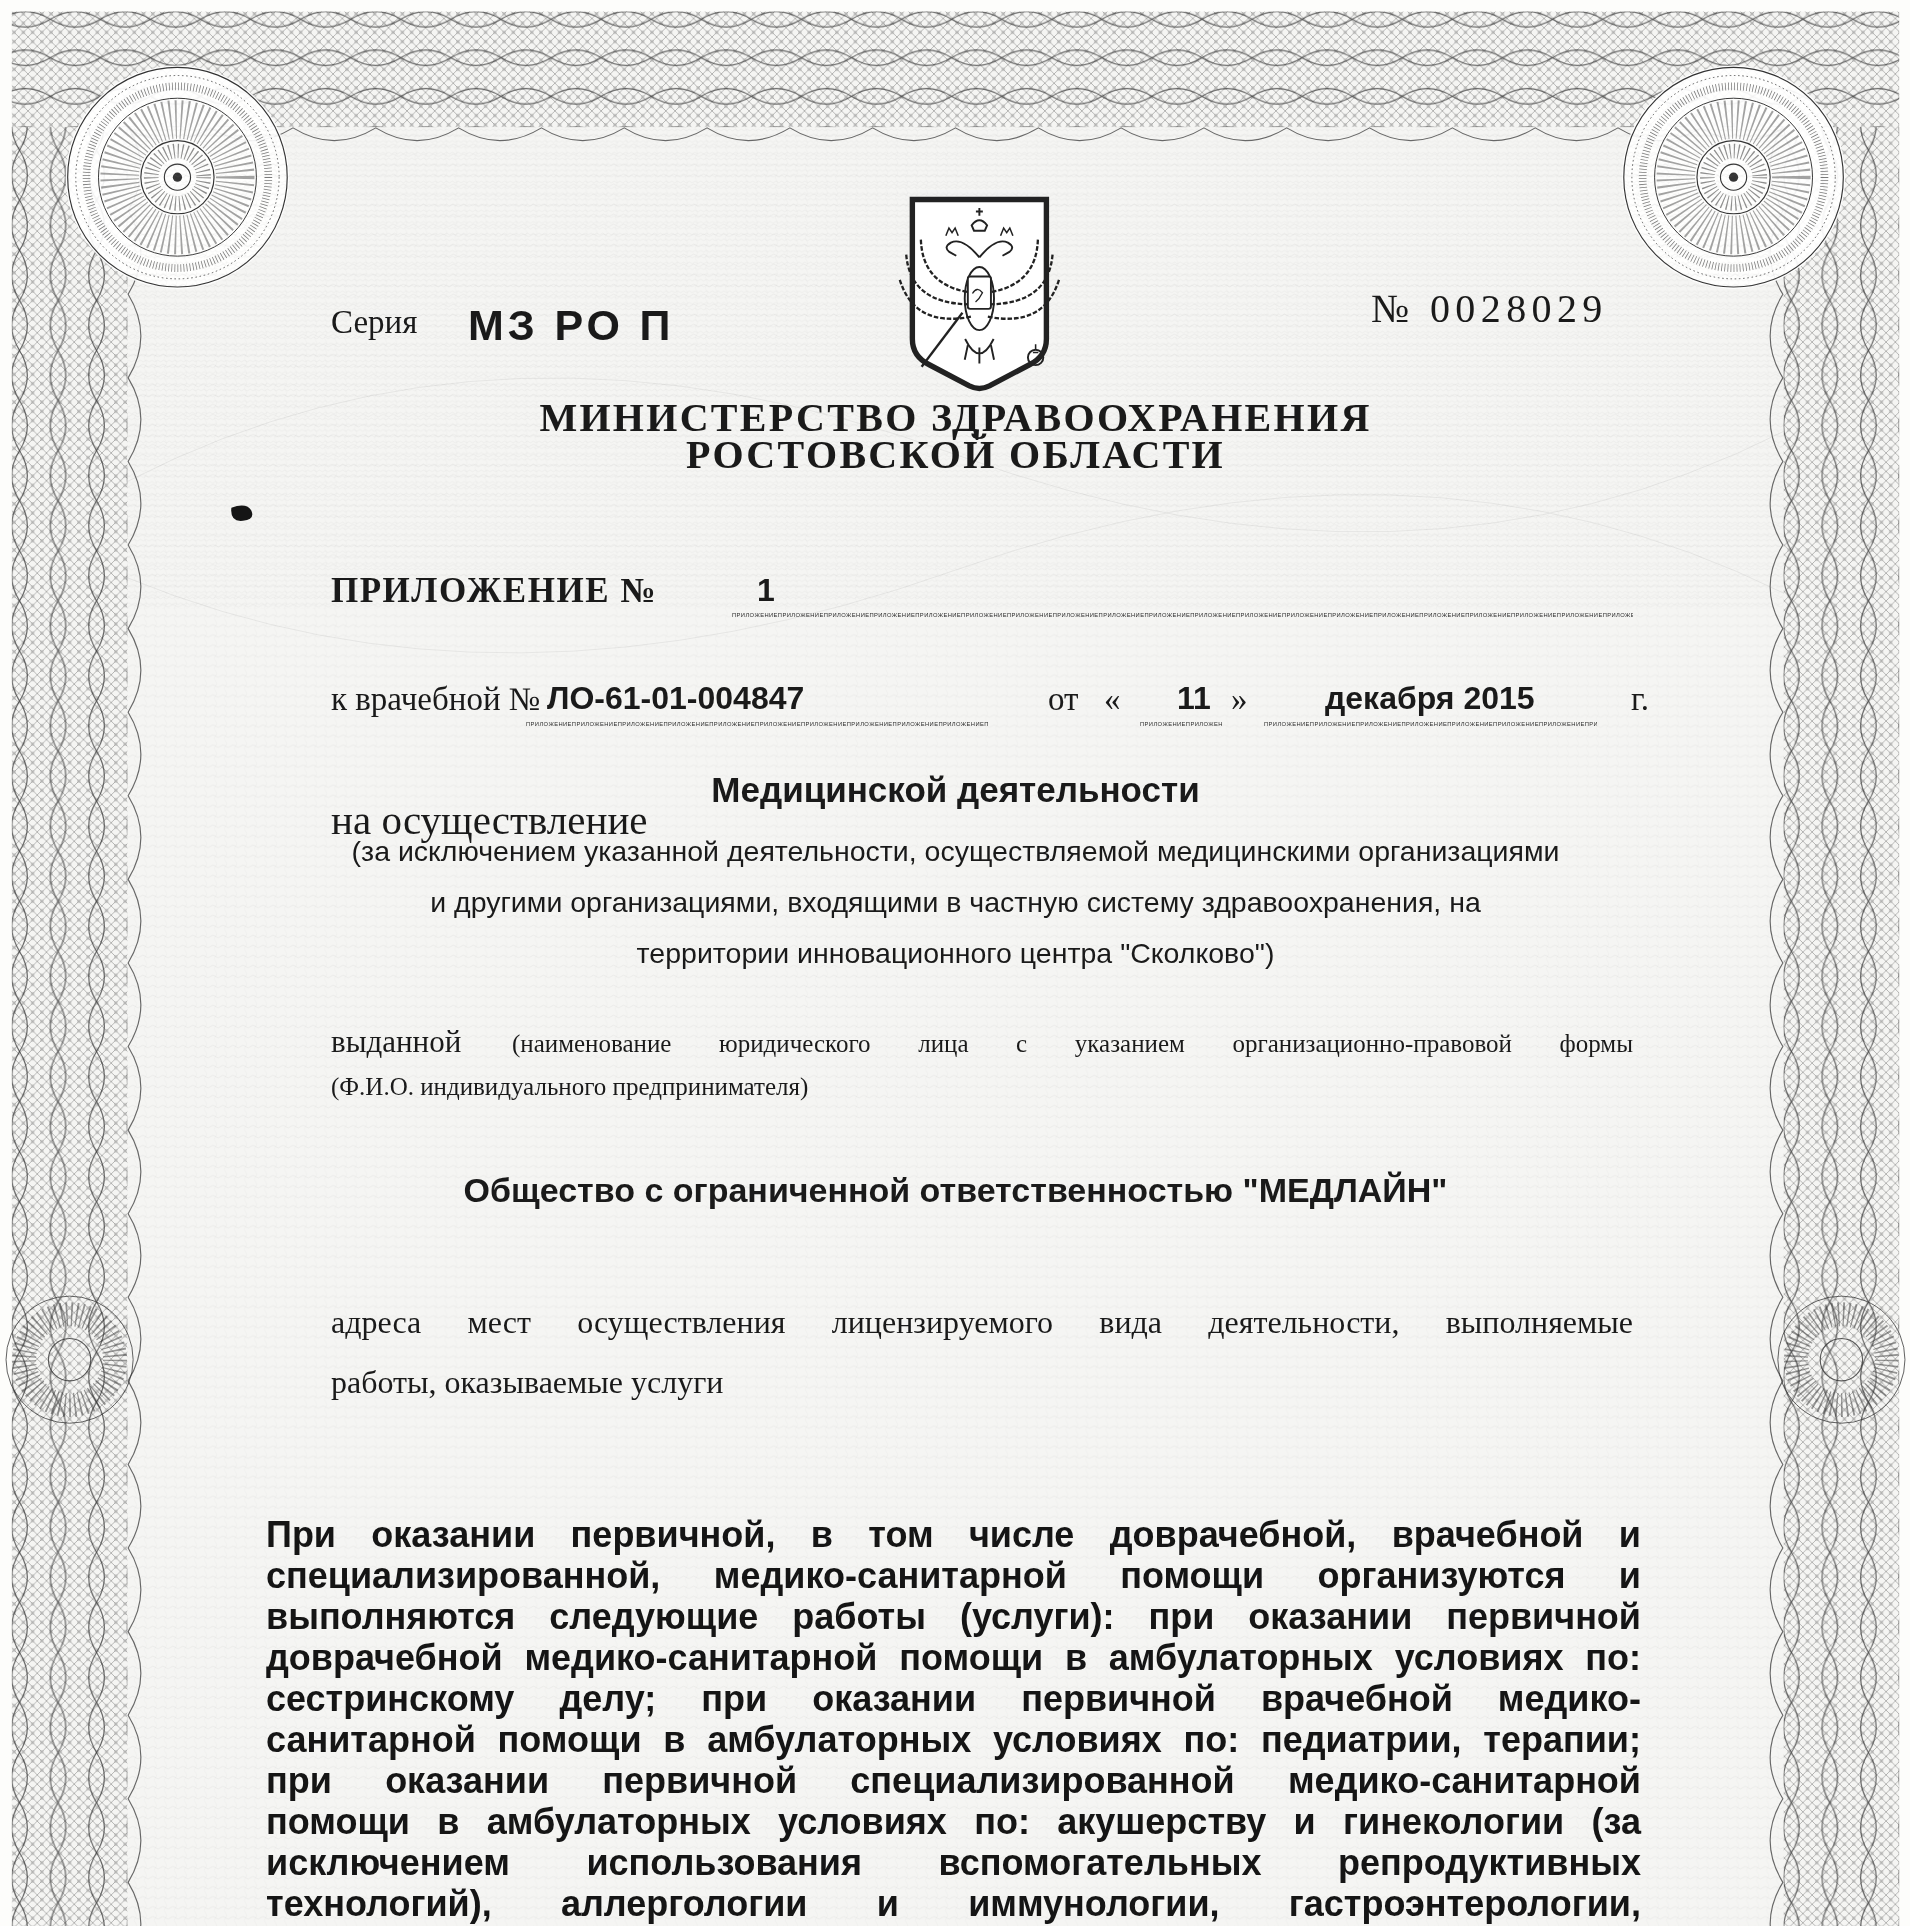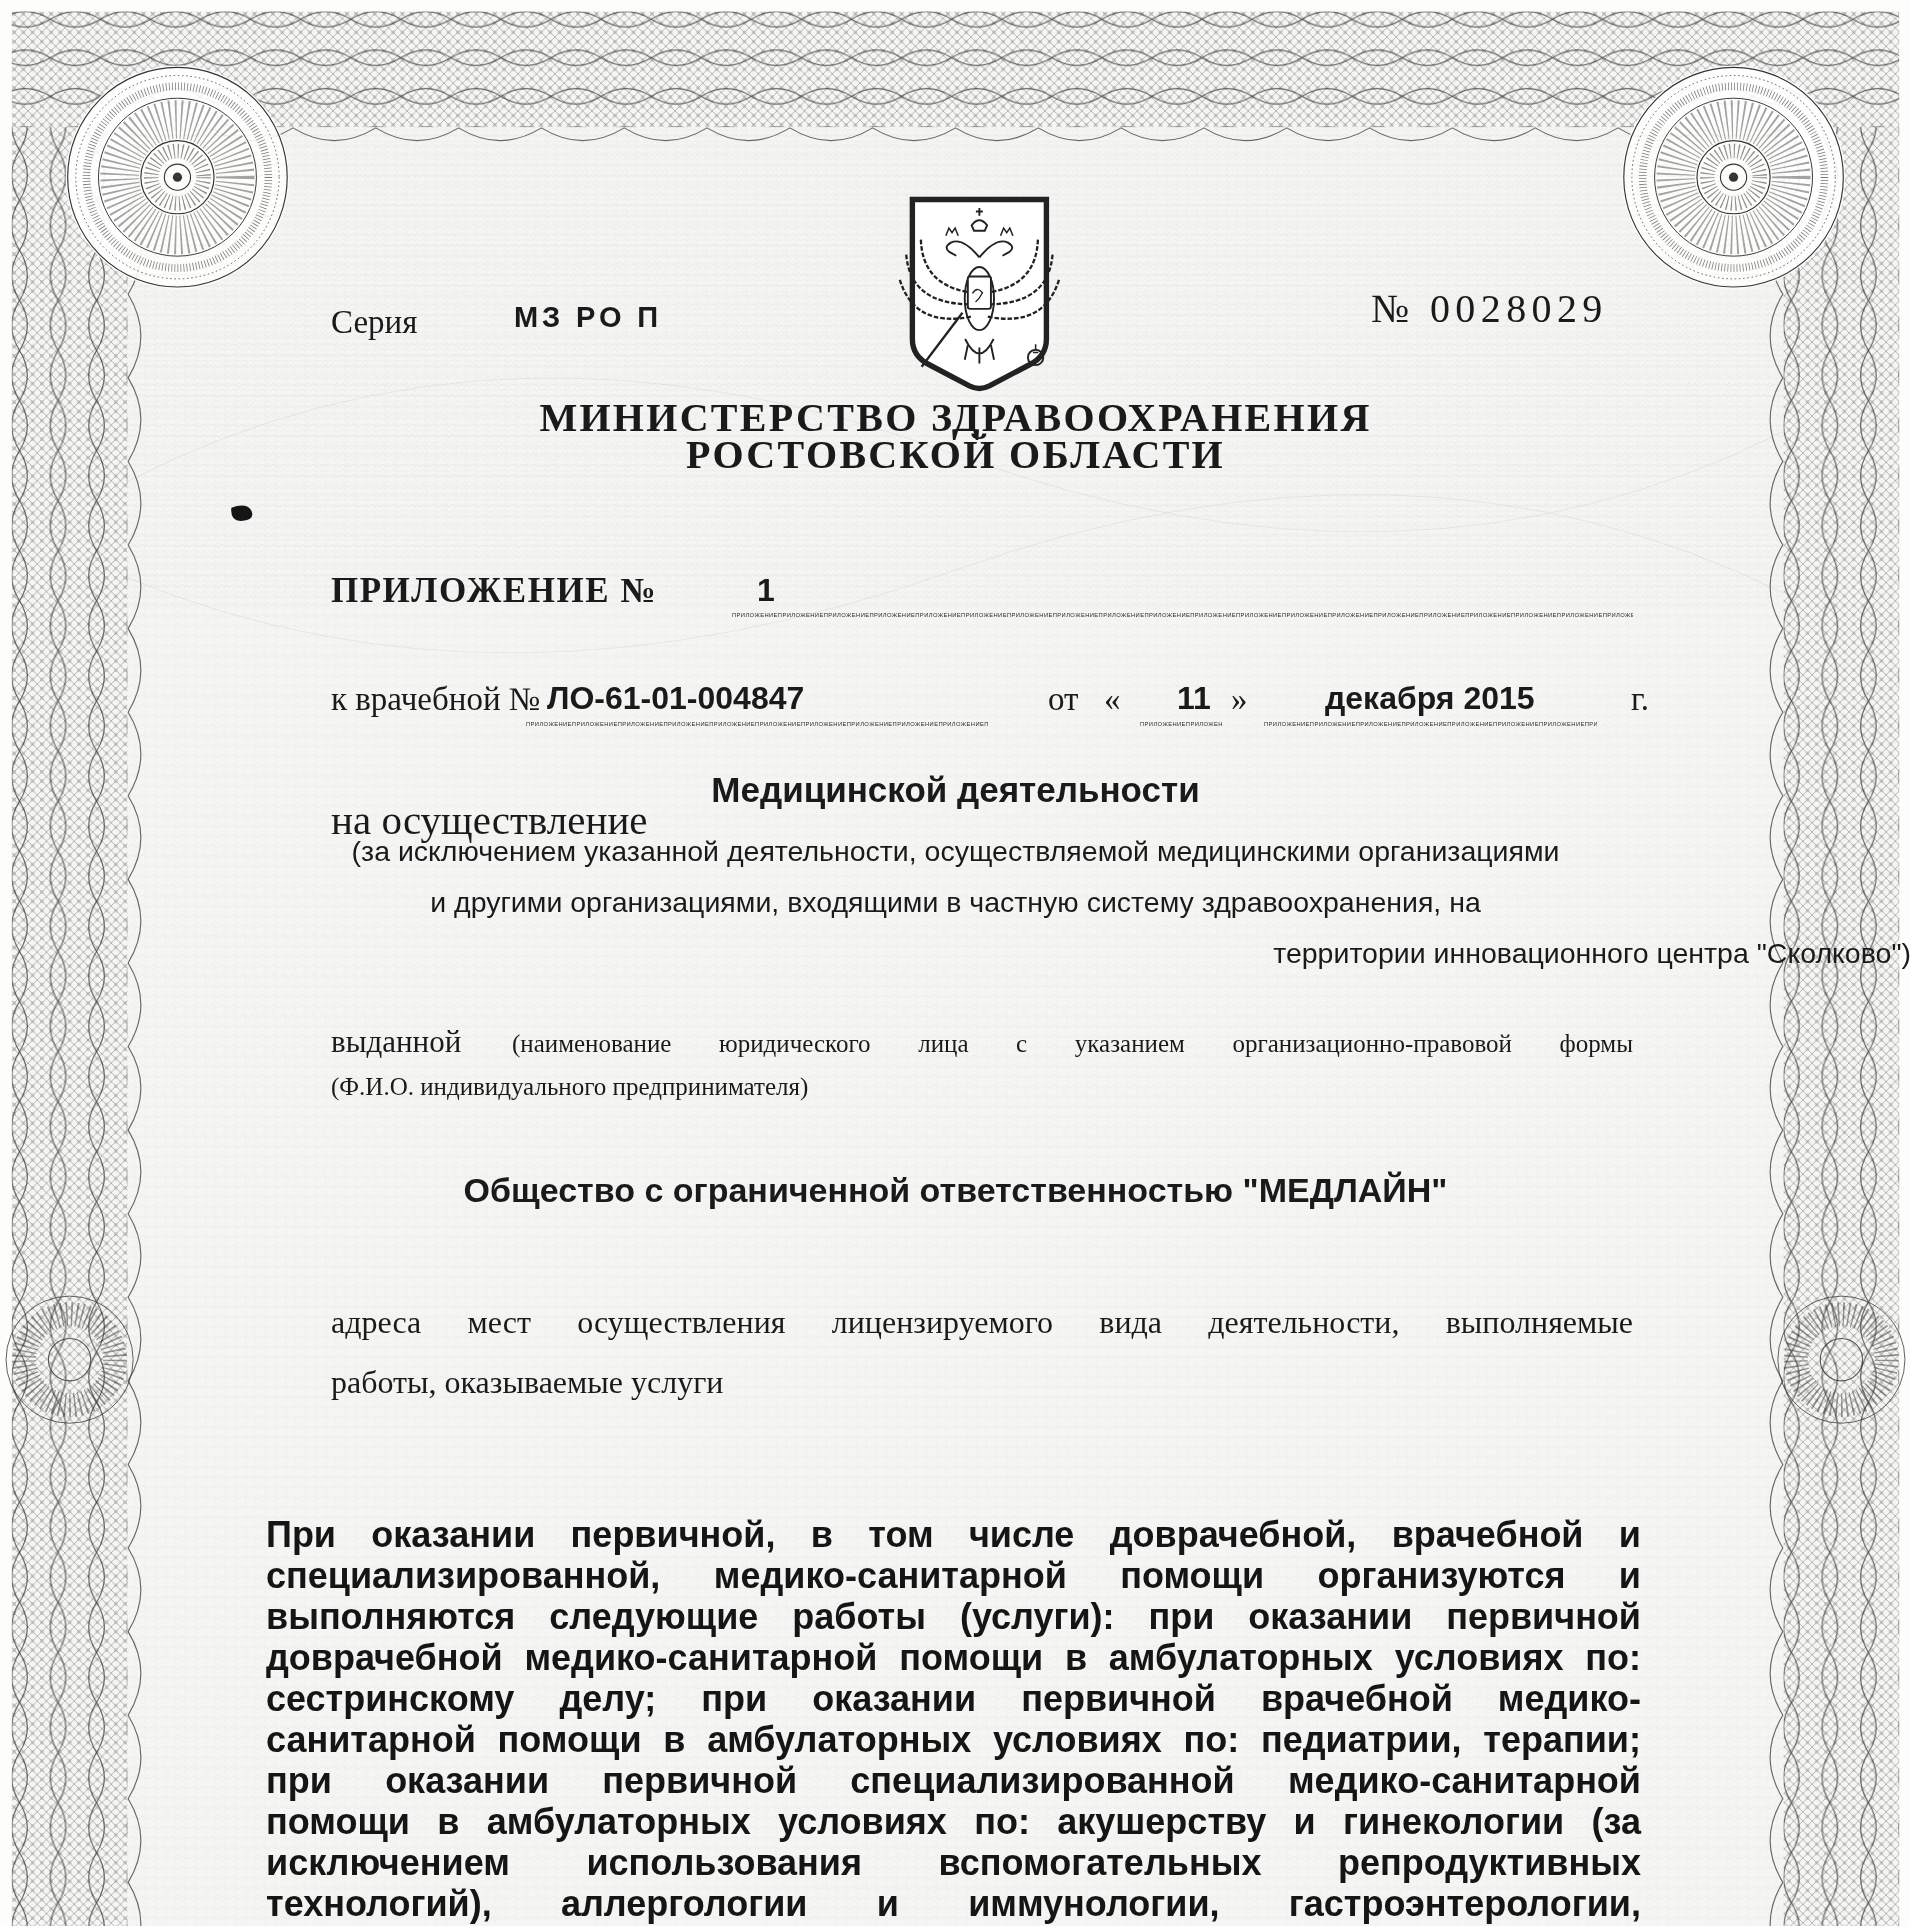--- a/index.html
+++ b/index.html
@@ -122,21 +122,21 @@
       <path d="M2512,896 l-8,38 M2542,902 v42 M2572,896 l8,38" stroke-width="5"></path>
       <rect x="2512" y="718" width="60" height="84" rx="6" stroke-width="5" fill="#fff"></rect>
       <path d="M2524,762 q12,-20 26,-2 q-8,16 -18,24" stroke-width="3.5"></path>
       <path d="M2498,812 L2392,952" stroke-width="6"></path>
       <circle cx="2688" cy="928" r="20" stroke-width="5"></circle>
       <path d="M2688,908 v-14 M2681,915 h14" stroke-width="4"></path>
     </g>
   </svg>
 
   <div class="abs serif" style="left:331px;top:304px;font-size:33px;">Серия</div>
-  <div class="abs sans b" style="left:468px;top:301px;font-size:29px;letter-spacing:3.9px;margin-left:46px;">МЗ РО П</div>
+  <div class="abs sans b" style="left:468px;top:301px;font-size:43px;letter-spacing:3.9px;">МЗ РО П</div>
   <div class="abs serif" style="left:1371px;top:285px;font-size:40px;letter-spacing:5.4px;">№ 0028029</div>
 
   <div class="abs serif b ctr" style="top:382px;font-size:40px;letter-spacing:2.3px;margin-top:12px;">МИНИСТЕРСТВО ЗДРАВООХРАНЕНИЯ</div>
   <div class="abs serif b ctr" style="top:431px;font-size:40px;letter-spacing:2.3px;">РОСТОВСКОЙ ОБЛАСТИ</div>
 
   <div class="abs serif b" style="left:331px;top:571px;font-size:35px;letter-spacing:1.5px;">ПРИЛОЖЕНИЕ №</div>
   <div class="abs sans b" style="left:757px;top:572px;font-size:32px;">1</div>
   <div class="micro" style="left:732px;top:612px;width:901px;">ПРИЛОЖЕНИЕПРИЛОЖЕНИЕПРИЛОЖЕНИЕПРИЛОЖЕНИЕПРИЛОЖЕНИЕПРИЛОЖЕНИЕПРИЛОЖЕНИЕПРИЛОЖЕНИЕПРИЛОЖЕНИЕПРИЛОЖЕНИЕПРИЛОЖЕНИЕПРИЛОЖЕНИЕПРИЛОЖЕНИЕПРИЛОЖЕНИЕПРИЛОЖЕНИЕПРИЛОЖЕНИЕПРИЛОЖЕНИЕПРИЛОЖЕНИЕПРИЛОЖЕНИЕПРИЛОЖЕНИЕПРИЛОЖЕНИЕПРИЛОЖЕНИЕПРИЛОЖЕНИЕПРИЛОЖЕНИЕПРИЛОЖЕНИЕПРИЛОЖЕНИЕПРИЛОЖЕНИЕПРИЛОЖЕНИЕПРИЛОЖЕНИЕПРИЛОЖЕНИЕПРИЛОЖЕНИЕПРИЛОЖЕНИЕПРИЛОЖЕНИЕПРИЛОЖЕНИЕПРИЛОЖЕНИЕПРИЛОЖЕНИЕПРИЛОЖЕНИЕПРИЛОЖЕНИЕПРИЛОЖЕНИЕПРИЛОЖЕНИЕ</div>
 
   <div class="abs serif" style="left:331px;top:681px;font-size:33px;">к врачебной №</div>
@@ -149,21 +149,21 @@
   <div class="micro" style="left:1140px;top:721px;width:83px;">ПРИЛОЖЕНИЕПРИЛОЖЕНИЕПРИЛОЖЕНИЕПРИЛОЖЕНИЕ</div>
   <div class="abs sans b" style="left:1325px;top:680px;font-size:32px;">декабря 2015</div>
   <div class="micro" style="left:1264px;top:721px;width:333px;">ПРИЛОЖЕНИЕПРИЛОЖЕНИЕПРИЛОЖЕНИЕПРИЛОЖЕНИЕПРИЛОЖЕНИЕПРИЛОЖЕНИЕПРИЛОЖЕНИЕПРИЛОЖЕНИЕПРИЛОЖЕНИЕПРИЛОЖЕНИЕПРИЛОЖЕНИЕПРИЛОЖЕНИЕПРИЛОЖЕНИЕПРИЛОЖЕНИЕПРИЛОЖЕНИЕПРИЛОЖЕНИЕ</div>
   <div class="abs serif" style="left:1631px;top:681px;font-size:33px;">г.</div>
 
   <div class="abs serif" style="left:331px;top:772px;font-size:41px;margin-top:24px;">на осуществление</div>
   <div class="abs sans b ctr" style="top:770px;font-size:35px;">Медицинской деятельности</div>
 
   <div class="abs sans ctr" style="top:835px;font-size:28.5px;">(за исключением указанной деятельности, осуществляемой медицинскими организациями</div>
   <div class="abs sans ctr" style="top:886px;font-size:28.5px;">и другими организациями, входящими в частную систему здравоохранения, на</div>
-  <div class="abs sans ctr" style="top:937px;font-size:28.5px;text-align:right;">территории инновационного центра "Сколково")</div>
+  <div class="abs sans ctr" style="top:937px;font-size:28.5px;">территории инновационного центра "Сколково")</div>
 
   <div class="abs serif" style="left:331px;top:1024px;font-size:31px;">выданной</div>
   <div class="abs serif" style="left:512px;top:1030px;width:1121px;font-size:25px;text-align:justify;text-align-last:justify;">(наименование юридического лица с указанием организационно-правовой формы</div>
   <div class="abs serif" style="left:331px;top:1073px;font-size:25px;">(Ф.И.О. индивидуального предпринимателя)</div>
 
   <div class="abs serif" style="left:331px;top:1304px;width:1302px;font-size:32px;text-align:justify;text-align-last:justify;">адреса мест осуществления лицензируемого вида деятельности, выполняемые</div>
 
   <div class="abs sans b ctr" style="top:1171px;font-size:34px;">Общество с ограниченной ответственностью "МЕДЛАЙН"</div>
   <div class="abs serif" style="left:331px;top:1364px;font-size:32px;">работы, оказываемые услуги</div>
 

